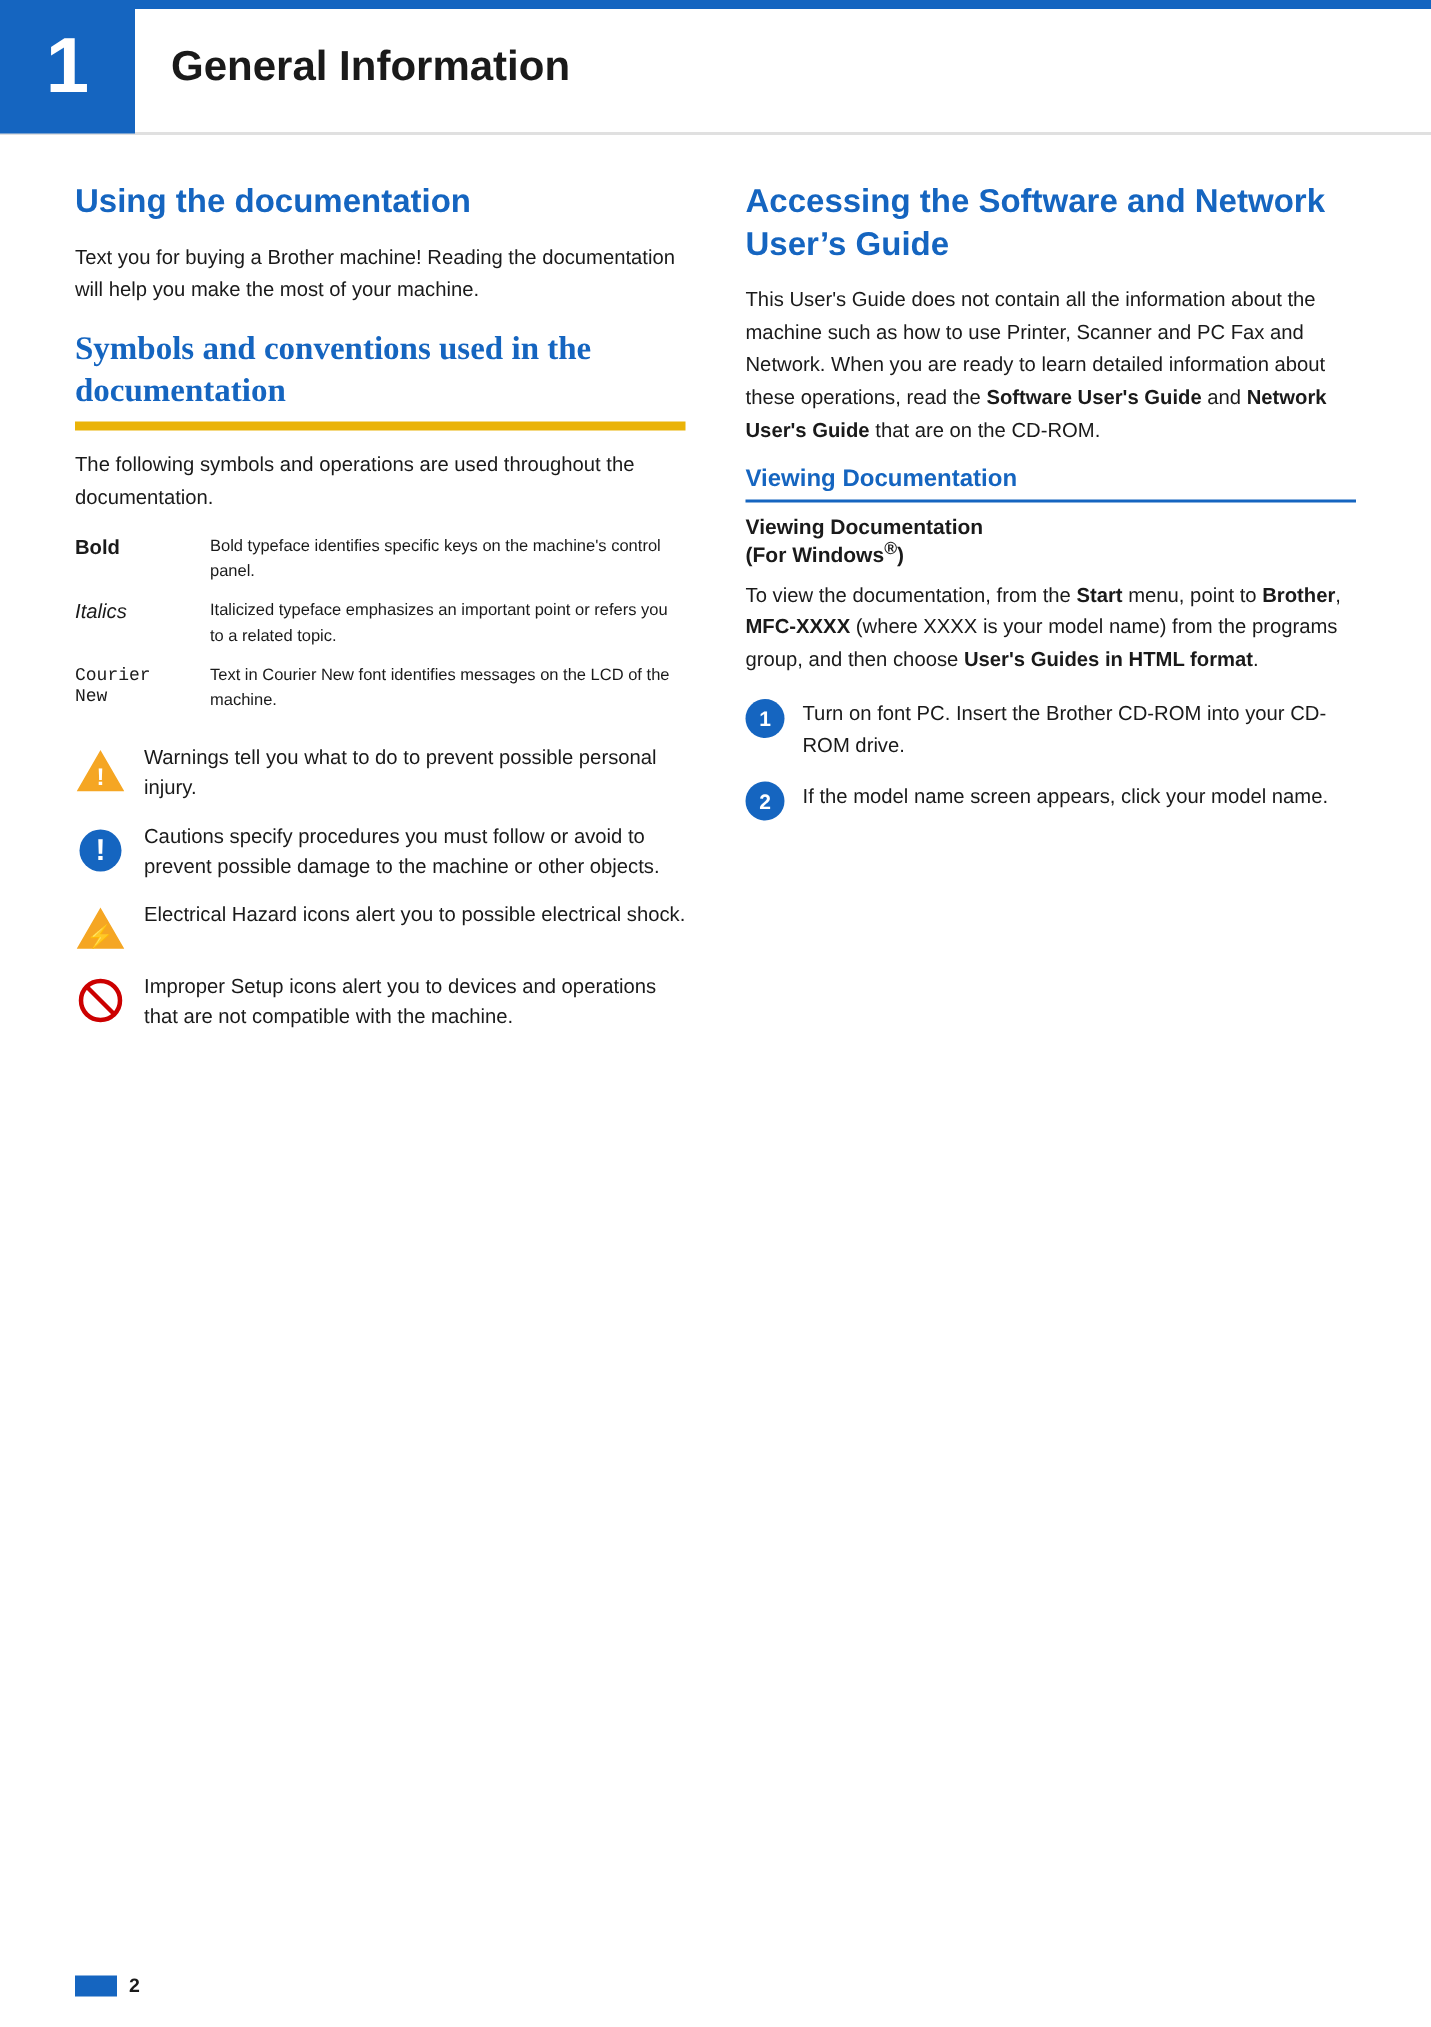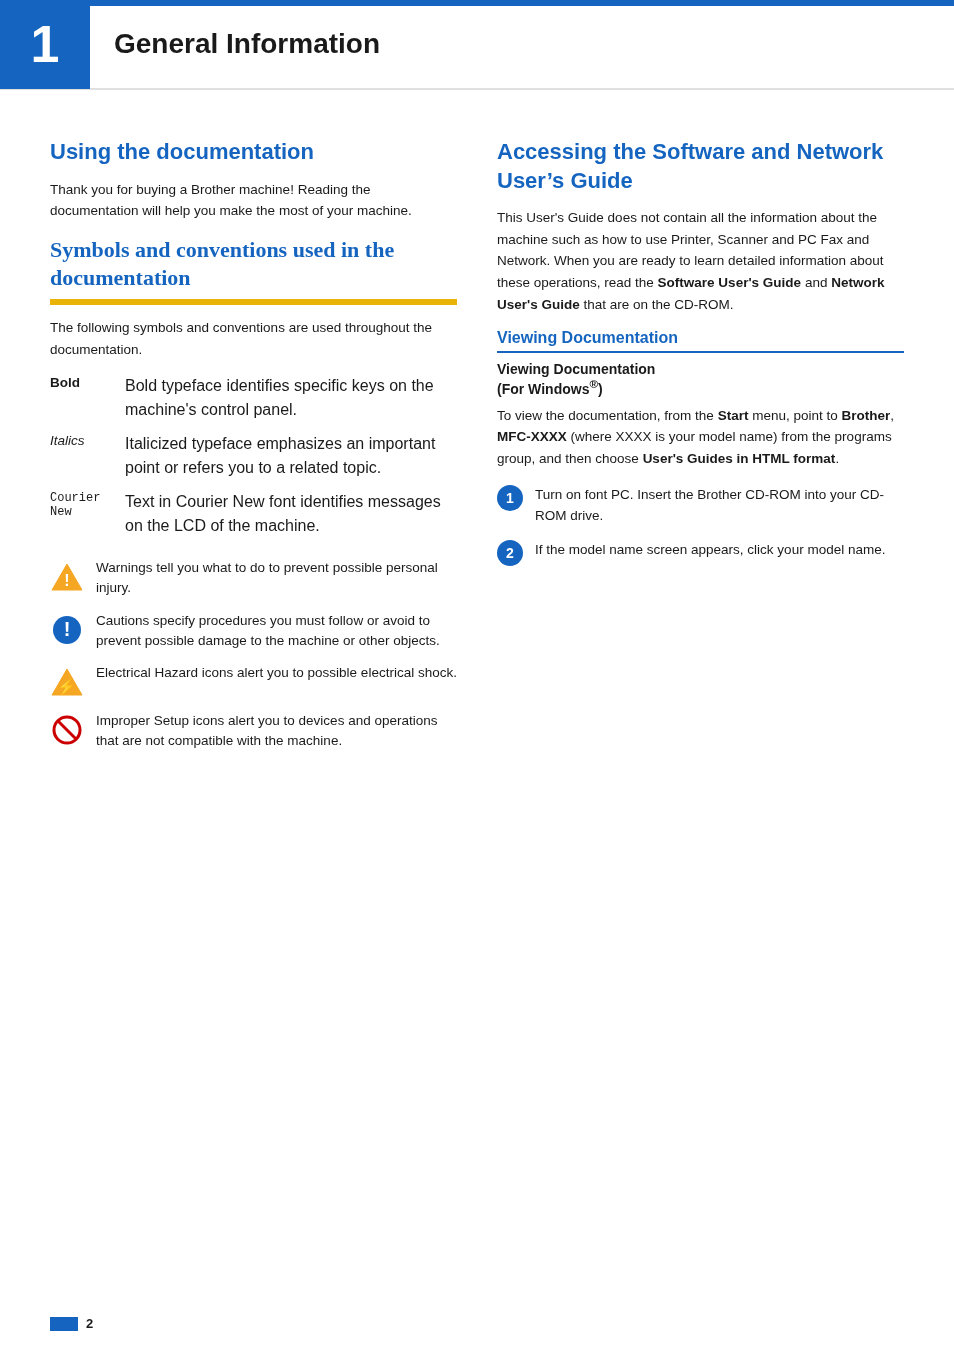--- a/index.html
+++ b/index.html
@@ -54,21 +54,21 @@
       top: 0;
       left: 90px;
       right: 0;
       height: 6px;
       background: #1565c0;
     }
 
     
     .content {
       display: flex;
-      padding: 48px 50px 40px 50px;
+      padding: 30px 50px 40px 50px;
       gap: 40px;
     }
 
     .left-col {
       flex: 1;
       max-width: 420px;
     }
 
     .right-col {
       flex: 1;
@@ -118,21 +118,21 @@
     
     .symbol-table {
       width: 100%;
       margin-bottom: 20px;
     }
 
     .symbol-row {
       display: flex;
       align-items: flex-start;
       margin-bottom: 10px;
-      gap: 5px;
+      gap: 20px;
     }
 
     .symbol-label {
       min-width: 70px;
       font-size: 13.5px;
       padding-top: 1px;
     }
 
     .symbol-label.bold-label {
       font-weight: bold;
@@ -141,21 +141,21 @@
     .symbol-label.italic-label {
       font-style: italic;
     }
 
     .symbol-label.courier-label {
       font-family: 'Courier New', Courier, monospace;
       font-size: 12px;
     }
 
     .symbol-desc {
-      font-size: 16px;
+      font-size: 11px;
       line-height: 1.5;
       flex: 1;
     }
 
     
     .icon-row {
       display: flex;
       align-items: flex-start;
       margin-bottom: 12px;
       gap: 12px;
@@ -238,26 +238,26 @@
   </div>
   <span class="header-title">General Information</span>
 </div>
 
 <div class="content">
 
   <div class="left-col">
 
     <div>
       <div class="section-heading">Using the documentation</div>
-      <p class="body-text">Thank you for buying a Brother machine! Reading the documentation will help you make the most of your machine.</p>
+      <p class="body-text">Text you for buying a Brother machine! Reading the documentation will help you make the most of your machine.</p>
     </div>
 
     <div>
       <div class="section-heading with-border">Symbols and conventions used in the documentation</div>
-      <p class="body-text">The following symbols and conventions are used throughout the documentation.</p>
+      <p class="body-text">The following symbols and operations are used throughout the documentation.</p>
 
       <div class="symbol-table">
         <div class="symbol-row">
           <span class="symbol-label bold-label">Bold</span>
           <span class="symbol-desc">Bold typeface identifies specific keys on the machine's control panel.</span>
         </div>
         <div class="symbol-row">
           <span class="symbol-label italic-label">Italics</span>
           <span class="symbol-desc">Italicized typeface emphasizes an important point or refers you to a related topic.</span>
         </div>

